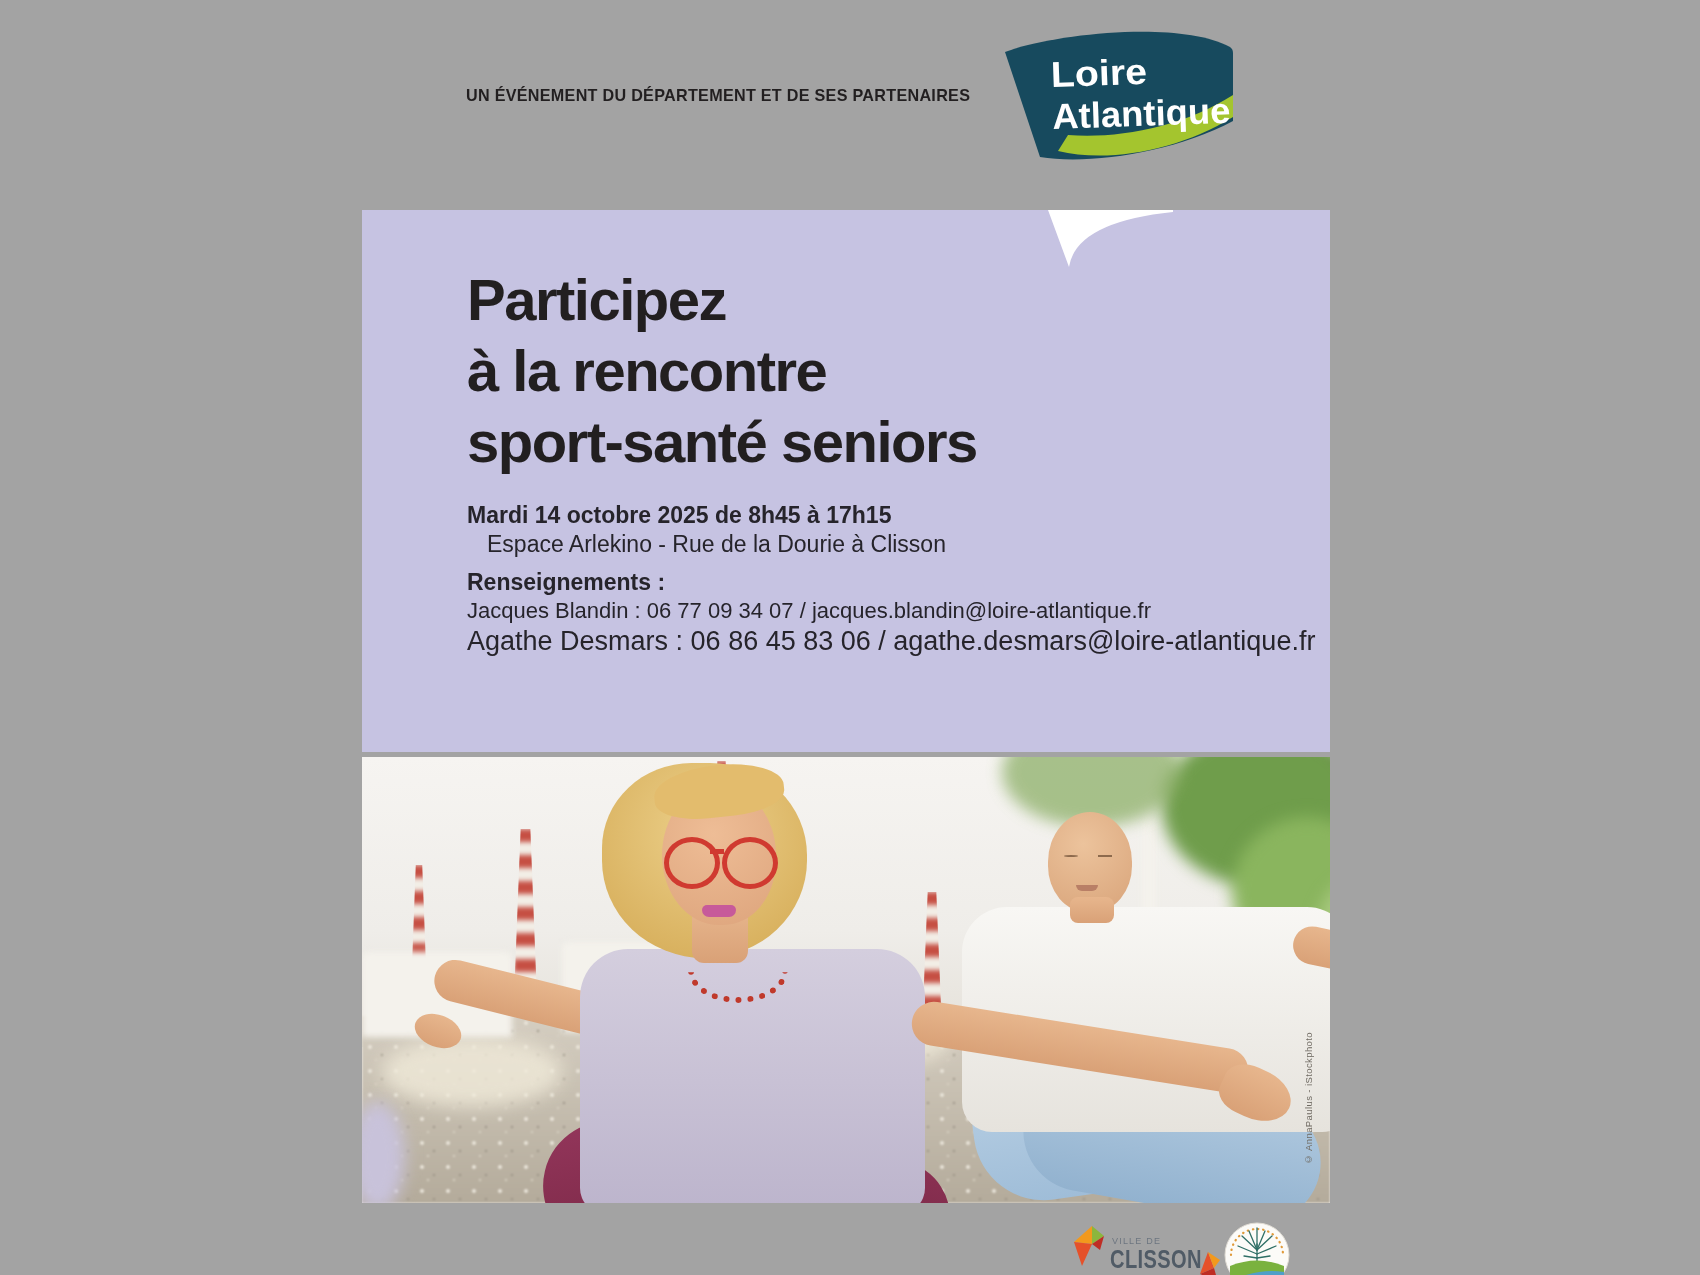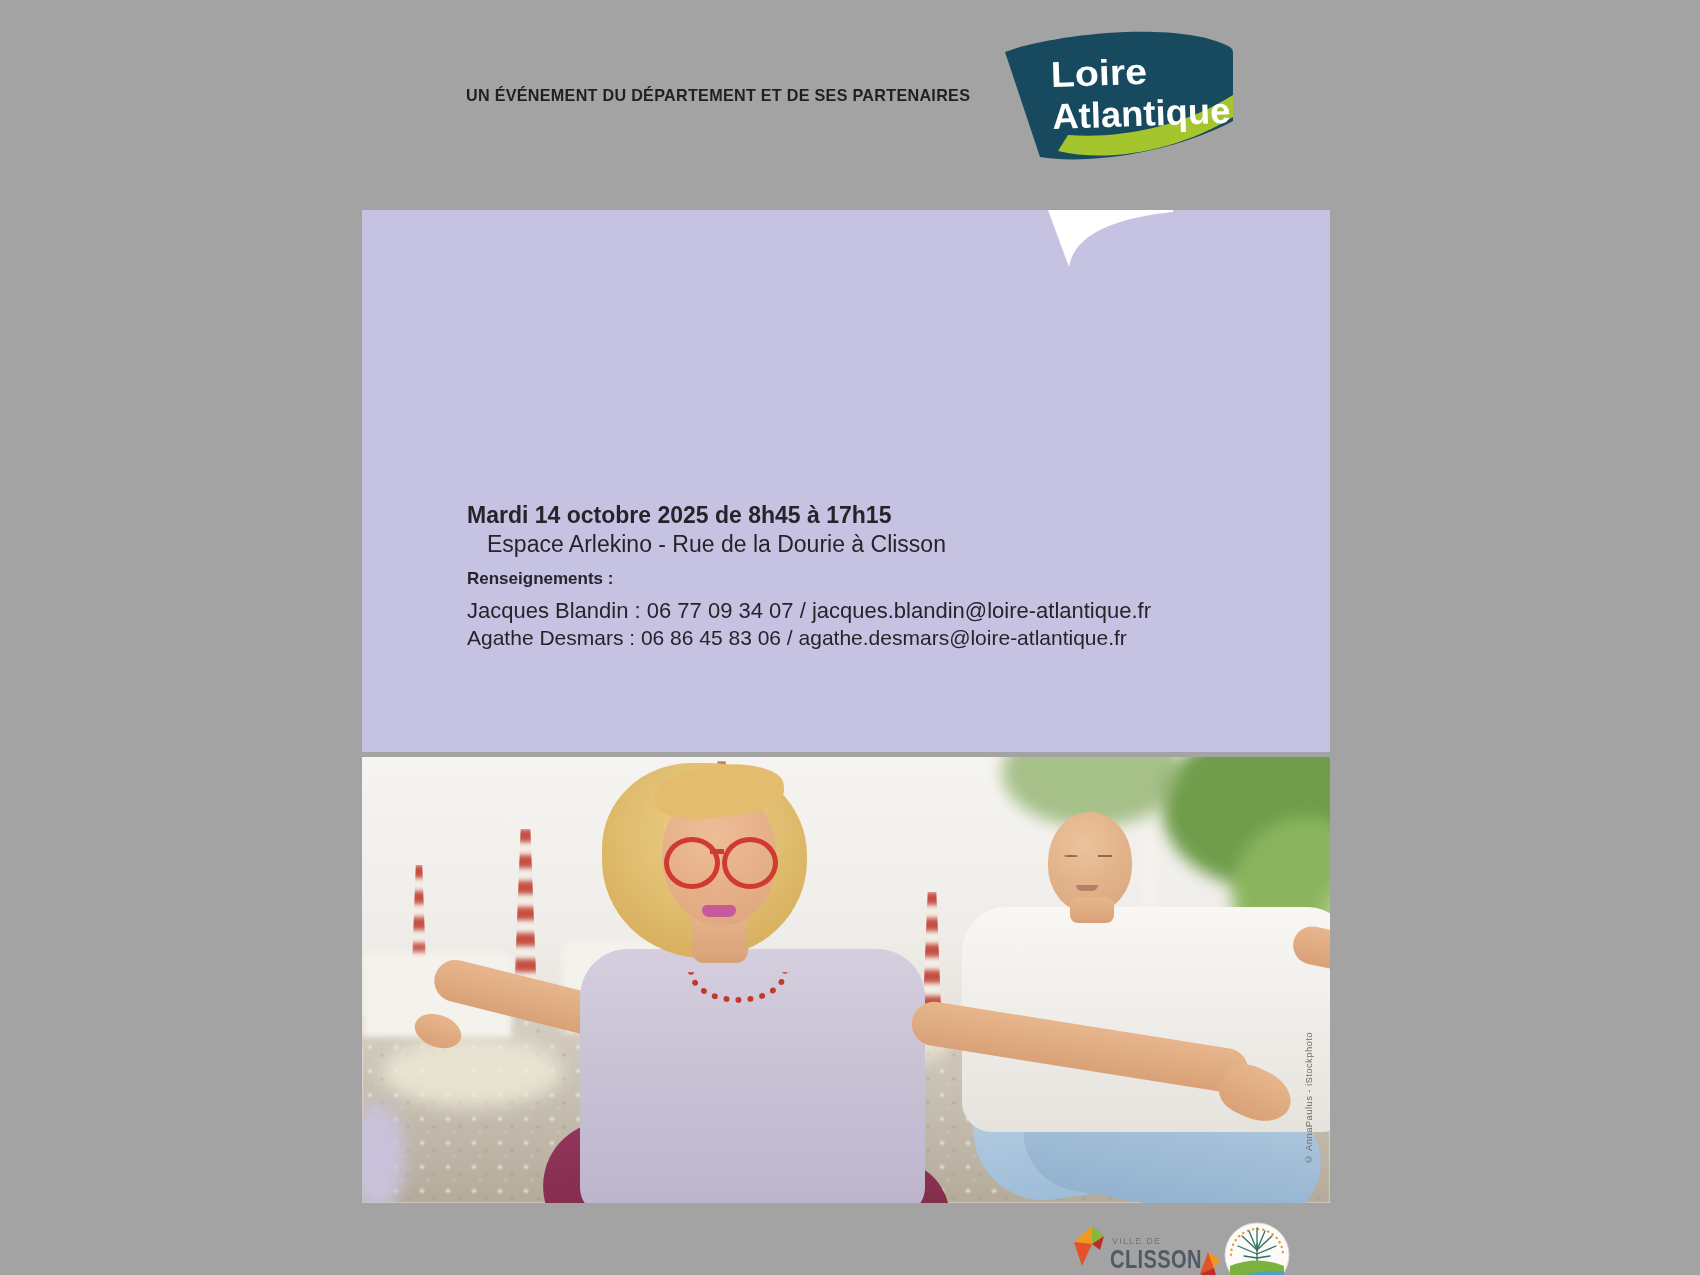--- a/index.html
+++ b/index.html
@@ -14,23 +14,23 @@
 
   
   .bubble{left:362px;top:210px;width:968px;height:542px;background:#c6c3e2;}
   .notch{left:1040px;top:210px;}
   .title{left:467px;top:264px;font-size:58px;line-height:71px;font-weight:800;
          letter-spacing:-1.5px;color:#221f20;white-space:nowrap;}
   .title span{display:block;}
   .meta{color:#26242b;white-space:nowrap;}
   .date{left:467px;top:502px;font-size:23px;font-weight:800;}
   .venue{left:467px;top:531px;font-size:23px;margin-left:20px;}
-  .rens{left:467px;top:569px;font-size:17px;font-weight:800;}
+  .rens{left:467px;top:569px;font-size:23px;font-weight:800;}
   .contact1{left:467px;top:598px;font-size:22px;}
-  .contact2{left:467px;top:626px;font-size:21px;}
+  .contact2{left:467px;top:626px;font-size:27px;}
 
   
   .photo{left:362px;top:757px;width:968px;height:446px;overflow:hidden;background:#f2f0ec;}
   .photo .sky{left:0;top:0;width:100%;height:65%;
       background:linear-gradient(180deg,#f6f4f1 0%,#efede9 60%,#e4e0d8 100%);}
   .photo .ground{left:0;top:58%;width:100%;height:42%;
       background-color:#c9c1b2;
       background-image:
         radial-gradient(circle 3px at 8px 7px,#eae5da 60%,rgba(0,0,0,0) 61%),
         radial-gradient(circle 2px at 20px 15px,#9a9285 60%,rgba(0,0,0,0) 61%),
@@ -65,20 +65,25 @@
       <text x="64" y="62" font-size="36" font-weight="bold" fill="#ffffff" textLength="96" lengthAdjust="spacingAndGlyphs">Loire</text>
       <text x="64" y="104" font-size="36" font-weight="bold" fill="#ffffff" textLength="178" lengthAdjust="spacingAndGlyphs">Atlantique</text>
     </g>
   </svg>
 
   <div class="abs bubble"></div>
   <svg class="abs notch" width="150" height="62" viewBox="0 0 150 62">
     <path d="M8 0 L29 57 Q36 12, 133 2 L133 0 Z" fill="#ffffff"></path>
   </svg>
 
+  <div class="abs title">
+    <span>Participez</span>
+    <span>à la rencontre</span>
+    <span>sport-santé seniors</span>
+  </div>
 
   <div class="abs meta date">Mardi 14 octobre 2025 de 8h45 à 17h15</div>
   <div class="abs meta venue">Espace Arlekino - Rue de la Dourie à Clisson</div>
   <div class="abs meta rens">Renseignements :</div>
   <div class="abs meta contact1">Jacques Blandin : 06 77 09 34 07 / jacques.blandin@loire-atlantique.fr</div>
   <div class="abs meta contact2">Agathe Desmars : 06 86 45 83 06 / agathe.desmars@loire-atlantique.fr</div>
 
   <div class="abs photo">
     <div class="abs sky"></div>
     <div class="abs ground"></div>

